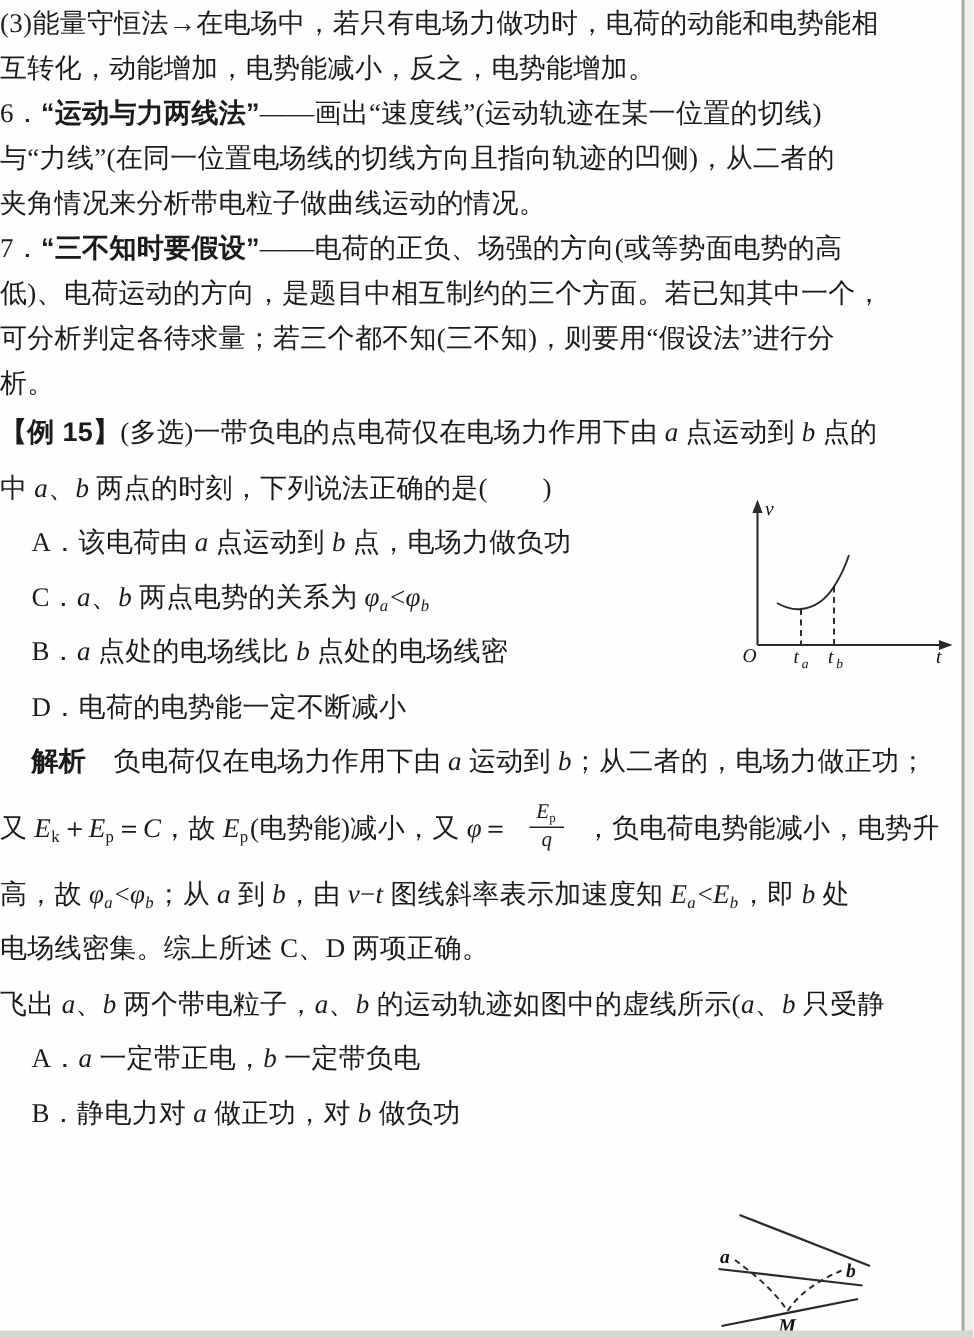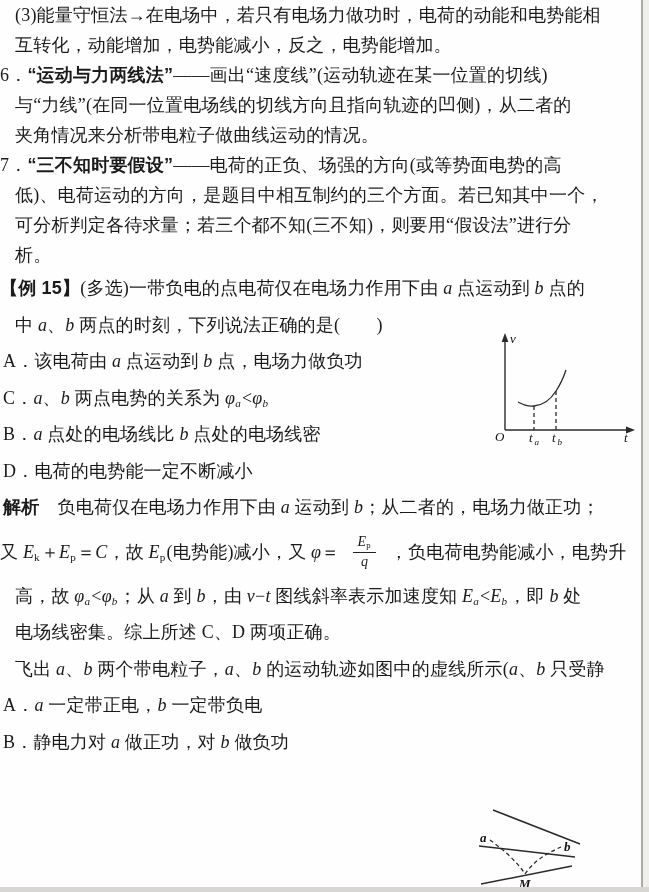--- a/index.html
+++ b/index.html
@@ -9,23 +9,23 @@
     color:#1b1b1b;
   }
   .page{position:relative;width:649px;height:892px;background:#fefefe;overflow:hidden;}
   .doc{position:absolute;left:0;top:0;right:12px;}
   .line{
     font-size:18px;height:36.5px;line-height:36.5px;
     white-space:nowrap;letter-spacing:0.2px;
   }
   .line.s{height:30px;line-height:30px;}
   .line.tall{height:52px;line-height:52px;}
-  .ind0{padding-left:15px;}
+  .ind0{padding-left:0;}
   .ind1{}
-  .ind2{padding-left:3px;}
+  .ind2{padding-left:21px;}
   .b{font-family:"Liberation Sans","DejaVu Sans",sans-serif;font-weight:bold;}
   .i{font-style:italic;font-family:"Liberation Serif","DejaVu Serif",serif;}
   .sb{font-size:0.62em;vertical-align:-0.28em;margin-right:1px;}
   .frac{
     display:inline-block;vertical-align:middle;text-align:center;
     line-height:1.1;font-size:14px;margin:0 14px;position:relative;top:-2px;
   }
   .frac .num{display:block;padding:0 4px 1px 4px;border-bottom:1.4px solid #222;}
   .frac .den{display:block;padding-top:1px;}
   .figure{position:absolute;}

